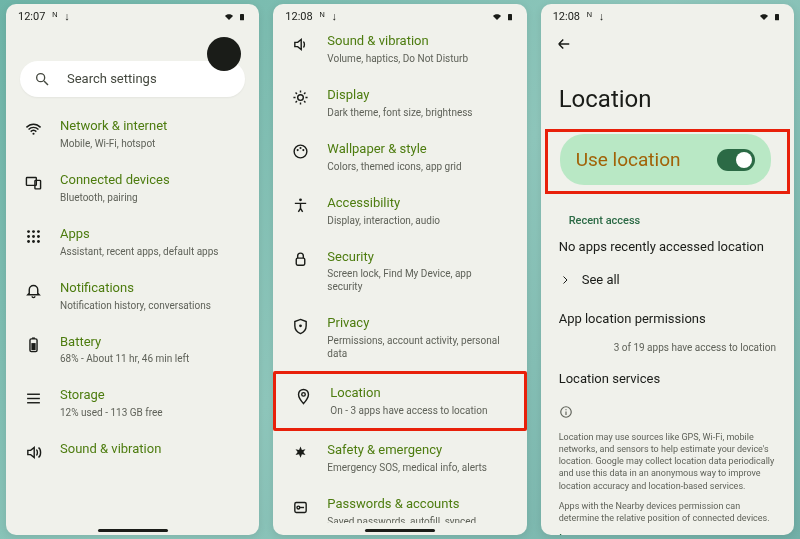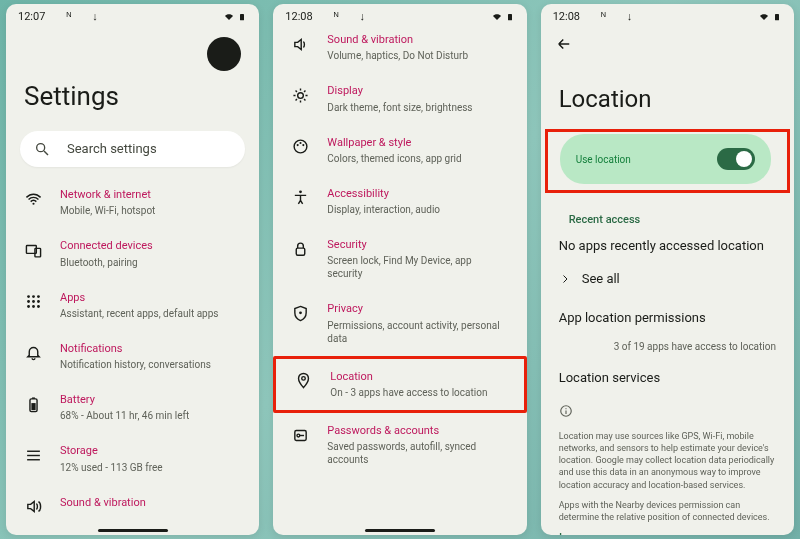--- a/index.html
+++ b/index.html
@@ -24,21 +24,21 @@
     box-shadow: 0 2px 8px rgba(0,0,0,.1);
   }
   .statusbar {
     display: flex;
     justify-content: space-between;
     align-items: center;
     padding: 6px 12px 4px;
     font-size: 11px;
     color: #1a1c18;
   }
-  .sb-left { display:flex; gap:21px; align-items:center; }
+  .sb-left { display:flex; gap:7px; align-items:center; }
   .sb-right { display:flex; gap:3px; align-items:center; }
   .mini-ico { width:10px; height:8px; }
 
   
   .hdr { padding: 14px 18px 4px; position:relative; }
   .avatar {
     width: 34px; height:34px; border-radius:50%; background:#1a1c18;
     position:absolute; right:18px; top:10px;
   }
   .title { font-size:26px; font-weight:400; color:#1a1c18; margin-top:40px; }
@@ -58,21 +58,21 @@
   .items { flex:1; overflow:hidden; }
   .item {
     display:flex;
     align-items:flex-start;
     gap:18px;
     padding:11px 18px;
   }
   .item .ico { width:18px; height:18px; flex-shrink:0; margin-top:2px; display:flex; align-items:center; justify-content:center; }
   .item .ico svg { width:17px; height:17px; }
   .item .txt { flex:1; }
-  .item .label { font-size:11px; color:#be185d; line-height:1.3; }
+  .item .label { font-size:13px; color:#4d7c0f; line-height:1.3; }
   .item .sub { font-size:10px; color:#5f6259; line-height:1.3; margin-top:2px; }
 
   .highlight-red {
     border: 3px solid #e8200a;
     border-radius:2px;
   }
 
   
   .cut { padding-top:0; }
   .cut .item.first { padding-top:6px; }
@@ -133,21 +133,20 @@
       <svg class="mini-ico" viewBox="0 0 24 24">
           <path fill="#1a1c18" d="M12 4C7 4 2.7 6 0 9l12 12L24 9c-2.7-3-7-5-12-5z"></path>
         </svg>
       <svg class="mini-ico" viewBox="0 0 24 24">
           <rect x="6" y="3" width="12" height="19" rx="2" fill="#1a1c18"></rect>
         </svg>
     </div>
   </div>
   <div class="hdr">
     <div class="avatar"></div>
-    <div class="title">Settings</div>
   </div>
   <div class="search">
     <svg viewBox="0 0 24 24">
         <circle cx="10" cy="10" r="6" fill="none" stroke="#44483f" stroke-width="2"></circle>
         <line x1="15" y1="15" x2="21" y2="21" stroke="#44483f" stroke-width="2"></line>
       </svg>
     <span>Search settings</span>
   </div>
   <div class="items">
     <div class="item">
@@ -355,20 +354,31 @@
           </svg>
         </div>
       <div class="txt">
           <div class="label">Location</div>
           <div class="sub">On - 3 apps have access to location</div>
         </div>
     </div>
     <div class="item">
       <div class="ico">
           <svg viewBox="0 0 24 24">
+            <path fill="#1a1c18" d="M12 2l2 5 5-1-3 4 3 4-5-1-2 5-2-5-5 1 3-4-3-4 5 1z"></path>
+          </svg>
+        </div>
+      <div class="txt">
+          <div class="label">Safety &amp; emergency</div>
+          <div class="sub">Emergency SOS, medical info, alerts</div>
+        </div>
+    </div>
+    <div class="item">
+      <div class="ico">
+          <svg viewBox="0 0 24 24">
             <rect x="4" y="5" width="16" height="14" rx="2" fill="none" stroke="#1a1c18" stroke-width="2"></rect>
             <circle cx="9" cy="12" r="2" fill="none" stroke="#1a1c18" stroke-width="2"></circle>
             <line x1="11" y1="12" x2="17" y2="12" stroke="#1a1c18" stroke-width="2"></line>
           </svg>
         </div>
       <div class="txt">
           <div class="label">Passwords &amp; accounts</div>
           <div class="sub">Saved passwords, autofill, synced accounts</div>
         </div>
     </div>
@@ -395,21 +405,21 @@
   </div>
   <div class="back-row">
     <svg viewBox="0 0 24 24">
         <path fill="none" stroke="#1a1c18" stroke-width="2" d="M19 12H5m0 0l6-6m-6 6l6 6"></path>
       </svg>
   </div>
   <div class="title3">Location</div>
 
   <div class="toggle-wrap">
     <div class="toggle-card">
-      <span style="font-size:10px;color:#15803d;">Use location</span>
+      <span style="font-size:19px;color:#a16207;">Use location</span>
       <div class="switch"></div>
     </div>
   </div>
 
   <div class="sect-label">Recent access</div>
   <div class="plain">No apps recently accessed location</div>
 
   <div class="see-all">
     <svg viewBox="0 0 24 24">
         <path fill="none" stroke="#1a1c18" stroke-width="2" d="M9 5l7 7-7 7"></path>

